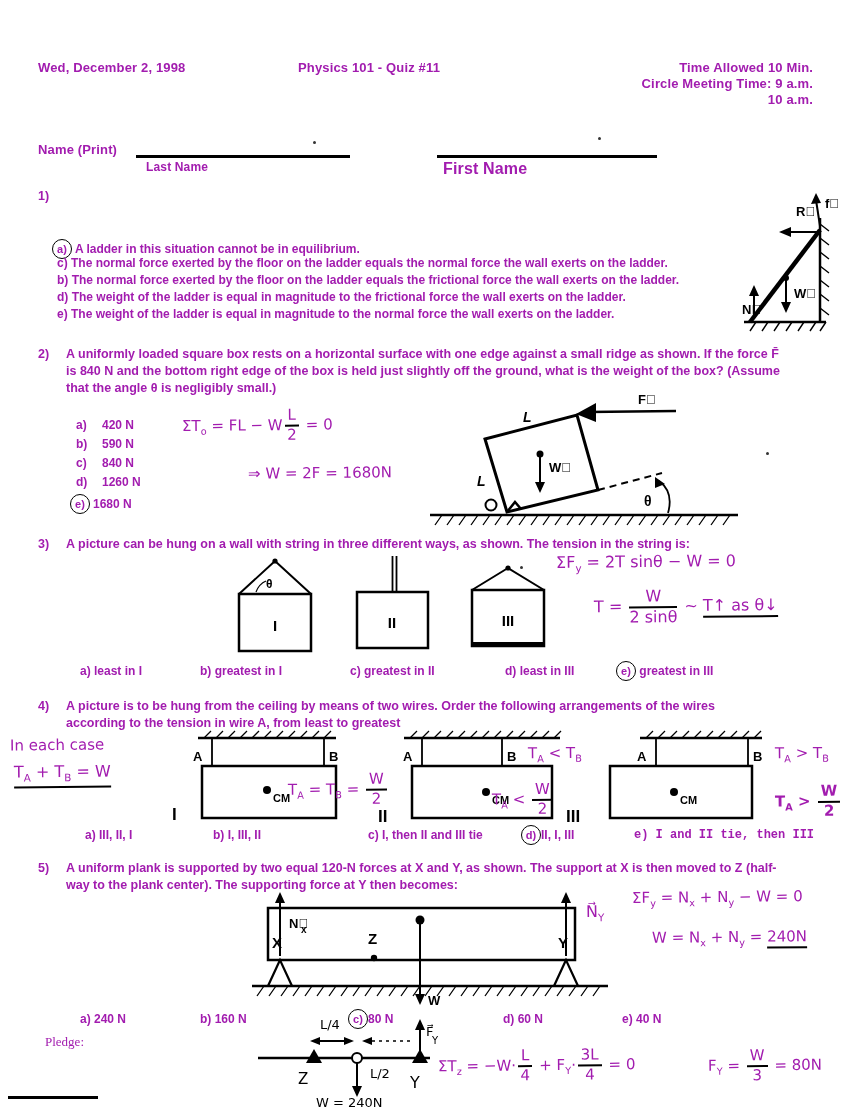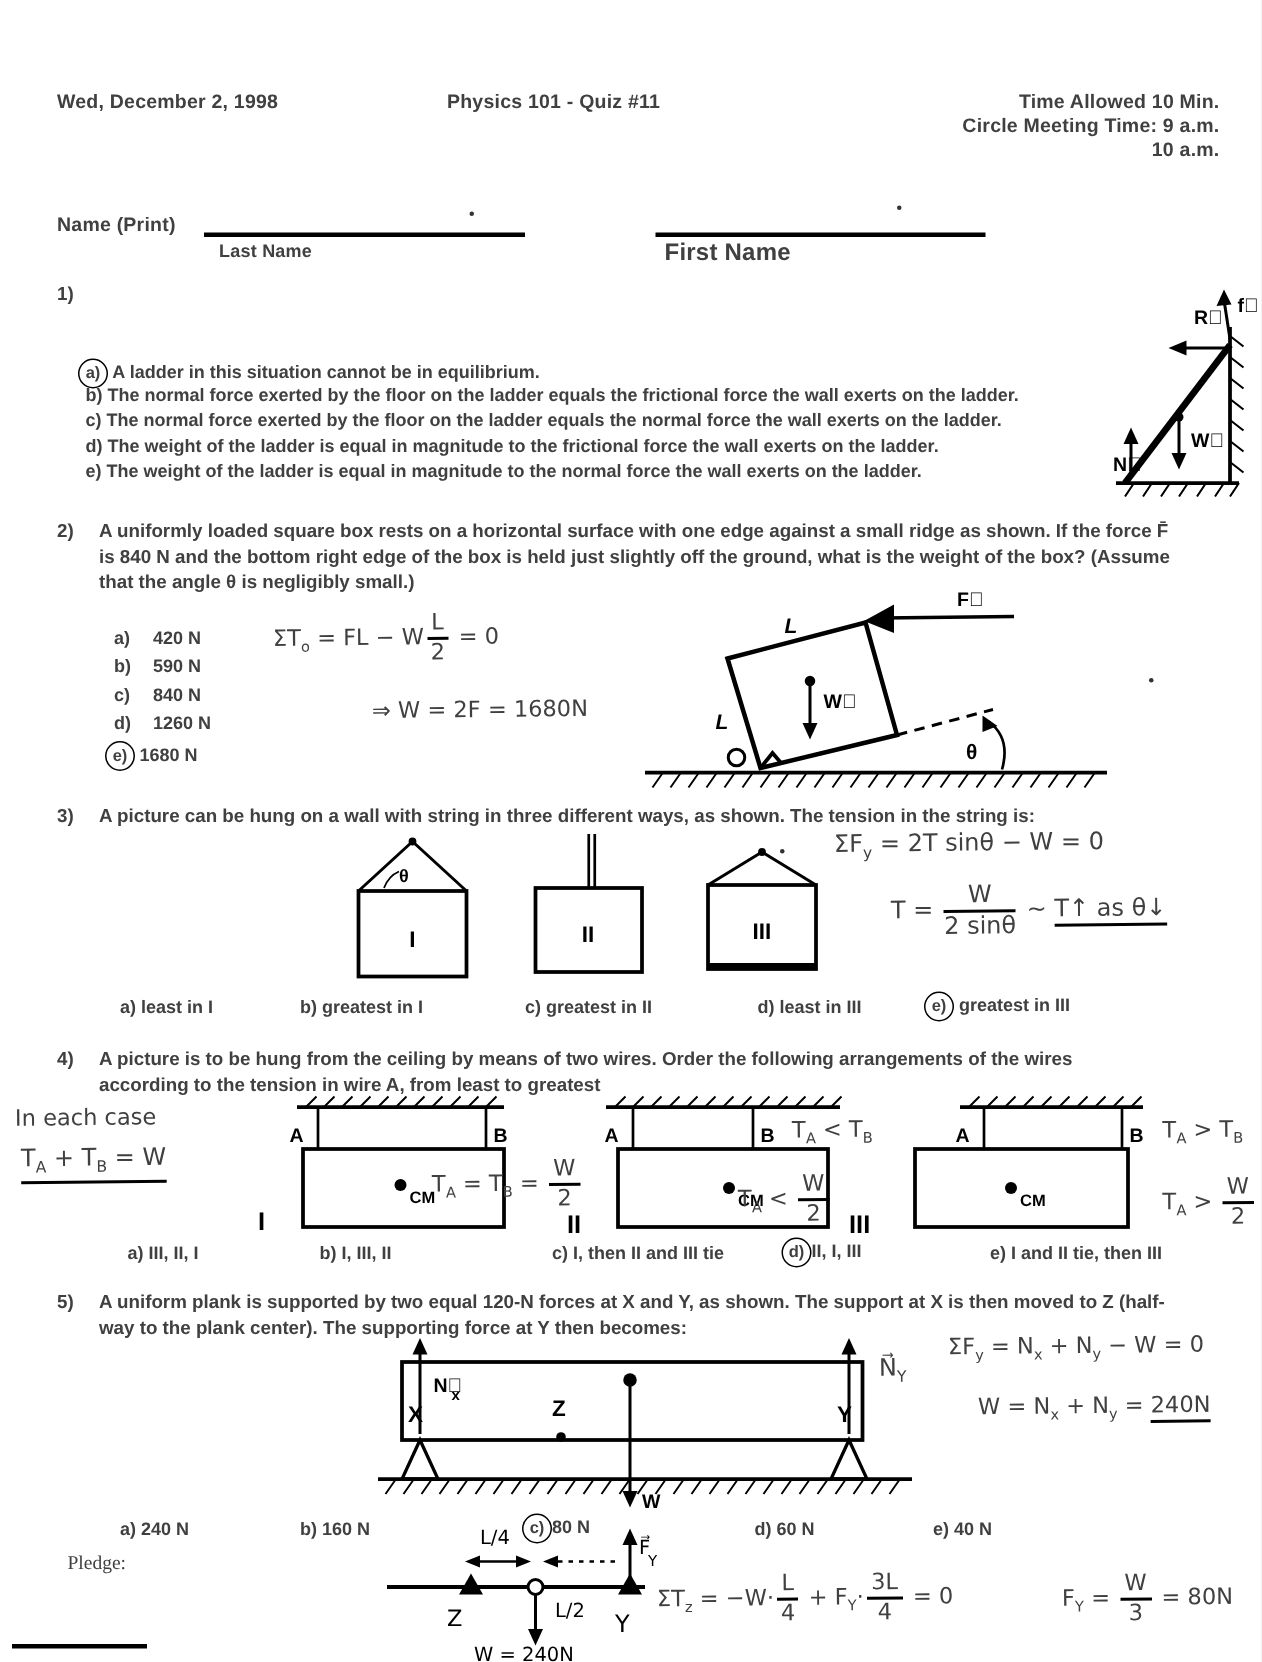--- a/index.html
+++ b/index.html
@@ -1,17 +1,17 @@
 <!DOCTYPE html>
 <html><head>
 <meta charset="utf-8">
 <style>
   html,body{margin:0;padding:0;background:#e8e8e8;}
   .page{position:relative;width:841px;height:1108px;background:#ffffff;overflow:hidden;
-        font-family:"Liberation Sans",sans-serif;color:#404040;}
+        font-family:"Liberation Sans",sans-serif;color:#a21caf;}
   .abs{position:absolute;}
   .print{font-weight:bold;letter-spacing:.15px;}
   .para{font-size:12.5px;line-height:1.34;font-weight:bold;}
   .opt{font-size:12px;font-weight:bold;white-space:nowrap;}
   .hw{font-family:"DejaVu Sans",sans-serif;font-size:15px;font-weight:normal;
       transform:rotate(-0.6deg);white-space:nowrap;}
   .circ{display:inline-block;border:1.7px solid #000;border-radius:50%;
         min-width:16px;height:16px;line-height:16px;text-align:center;padding:1px;}
   .frac{display:inline-block;vertical-align:middle;text-align:center;line-height:1.05;margin:0 2px;}
   .frac .num{display:block;border-bottom:2px solid #000;padding:0 3px 1px;}
@@ -44,26 +44,26 @@
   <div class="abs print" style="left:443px;top:160px;font-size:16px;">First Name</div>
 
   <div class="abs para" style="left:38px;top:188px;">1)</div>
 
   <div class="abs" style="left:52px;top:239px;">
     <div class="opt" style="height:17px;">
       <span class="circ" style="font-size:11px;">a)</span>
       <span>A ladder in this situation cannot be in equilibrium.</span>
     </div>
     <div class="opt" style="height:17px;padding-left:5px;">
+      <span>c)</span>
+      <span>The normal force exerted by the floor on the ladder equals the normal force the wall exerts on the ladder.</span>
+    </div>
+    <div class="opt" style="height:17px;padding-left:5px;">
       <span>b)</span>
       <span>The normal force exerted by the floor on the ladder equals the frictional force the wall exerts on the ladder.</span>
-    </div>
-    <div class="opt" style="height:17px;padding-left:5px;">
-      <span>c)</span>
-      <span>The normal force exerted by the floor on the ladder equals the normal force the wall exerts on the ladder.</span>
     </div>
     <div class="opt" style="height:17px;padding-left:5px;">
       <span>d)</span>
       <span>The weight of the ladder is equal in magnitude to the frictional force the wall exerts on the ladder.</span>
     </div>
     <div class="opt" style="height:17px;padding-left:5px;">
       <span>e)</span>
       <span>The weight of the ladder is equal in magnitude to the normal force the wall exerts on the ladder.</span>
     </div>
   </div>
@@ -196,27 +196,27 @@
     <rect x="48" y="36" width="142" height="52" stroke="#000" stroke-width="2.5" fill="none"></rect>
     <circle cx="112" cy="62" r="4" fill="#000"></circle>
     <text x="118" y="74" font-size="11">CM</text>
     <text x="4" y="92" font-size="17" font-family="Liberation Serif,serif">III</text>
   </svg>
 
   <div class="abs hw" style="left:288px;top:772px;"><span>T</span><sub>A</sub><span> = T</span><sub>B</sub><span> = </span><span class="frac"><span class="num">W</span><span class="den">2</span></span></div>
   <div class="abs hw" style="left:492px;top:744px;margin-left:36px;"><span>T</span><sub>A</sub><span> &lt; T</span><sub>B</sub></div>
   <div class="abs hw" style="left:492px;top:782px;"><span>T</span><sub>A</sub><span> &lt; </span><span class="frac"><span class="num">W</span><span class="den">2</span></span></div>
   <div class="abs hw" style="left:775px;top:744px;"><span>T</span><sub>A</sub><span> &gt; T</span><sub>B</sub></div>
-  <div class="abs hw" style="left:775px;top:784px;"><span>T</span><sub>A</sub><span> &gt; </span><span class="frac"><span class="num">W</span><span class="den">2</span></span></div>
+  <div class="abs hw" style="left:775px;top:784px;font-weight:bold;"><span>T</span><sub>A</sub><span> &gt; </span><span class="frac"><span class="num">W</span><span class="den">2</span></span></div>
 
   <div class="abs opt" style="left:85px;top:828px;"><span>a)</span> <span>III, II, I</span></div>
   <div class="abs opt" style="left:213px;top:828px;"><span>b)</span> <span>I, III, II</span></div>
   <div class="abs opt" style="left:368px;top:828px;"><span>c)</span> <span>I, then II and III tie</span></div>
   <div class="abs opt" style="left:521px;top:825px;"><span class="circ" style="font-size:11px;">d)</span><span>II, I, III</span></div>
-  <div class="abs opt" style="left:660px;top:828px;"><span>e)</span> <span>I and II tie, then III</span></div>
+  <div class="abs opt" style="left:634px;top:828px;font-family:Liberation Mono, monospace;"><span>e)</span> <span>I and II tie, then III</span></div>
 
   <div class="abs para" style="left:38px;top:860px;">5)</div>
   <div class="abs para" style="left:66px;top:860px;width:718px;">A uniform plank is supported by two equal 120-N forces at X and Y, as shown.  The support at X is then moved to Z (half-way to the plank center).  The supporting force at Y then becomes:</div>
 
   <svg class="abs" style="left:248px;top:892px;" width="365" height="124" viewBox="0 0 365 124">
     <rect x="20" y="16" width="307" height="52" stroke="#000" stroke-width="2.5" fill="none"></rect>
     <path d="M32 64 L32 6" stroke="#000" stroke-width="2"></path>
     <polygon points="32,0 27,11 37,11" fill="#000"></polygon>
     <text x="41" y="36" font-size="13">N⃗</text>
     <text x="53" y="41" font-size="10">x</text>

